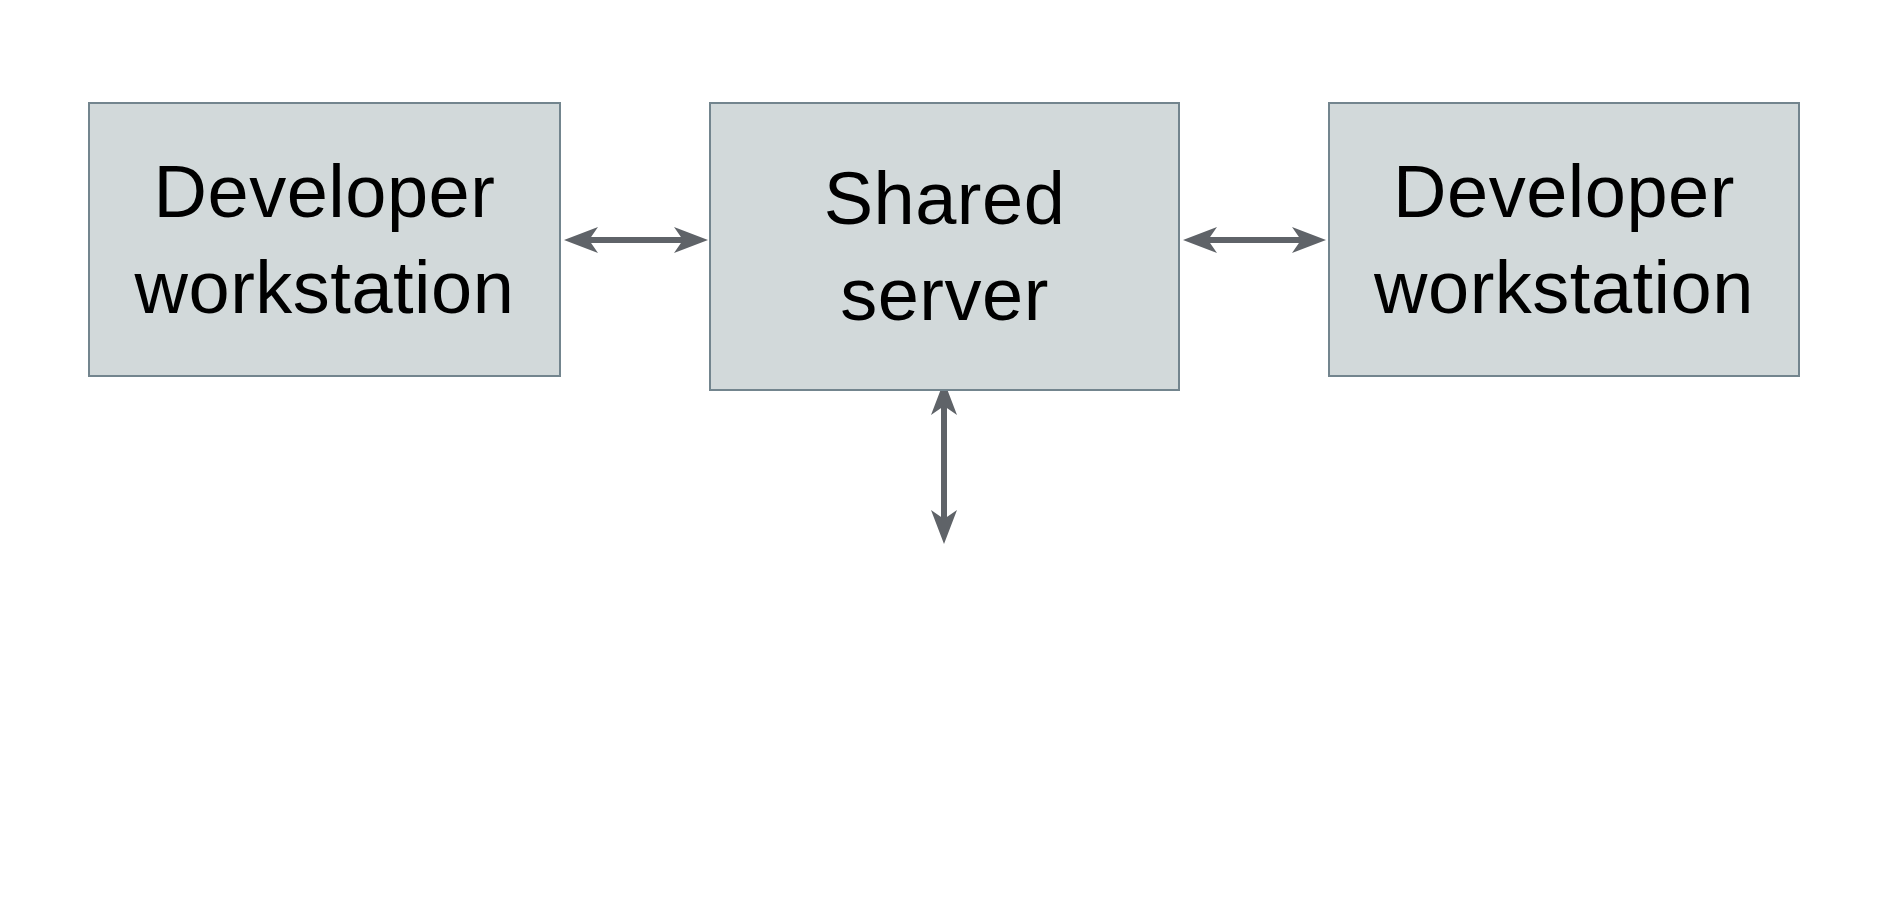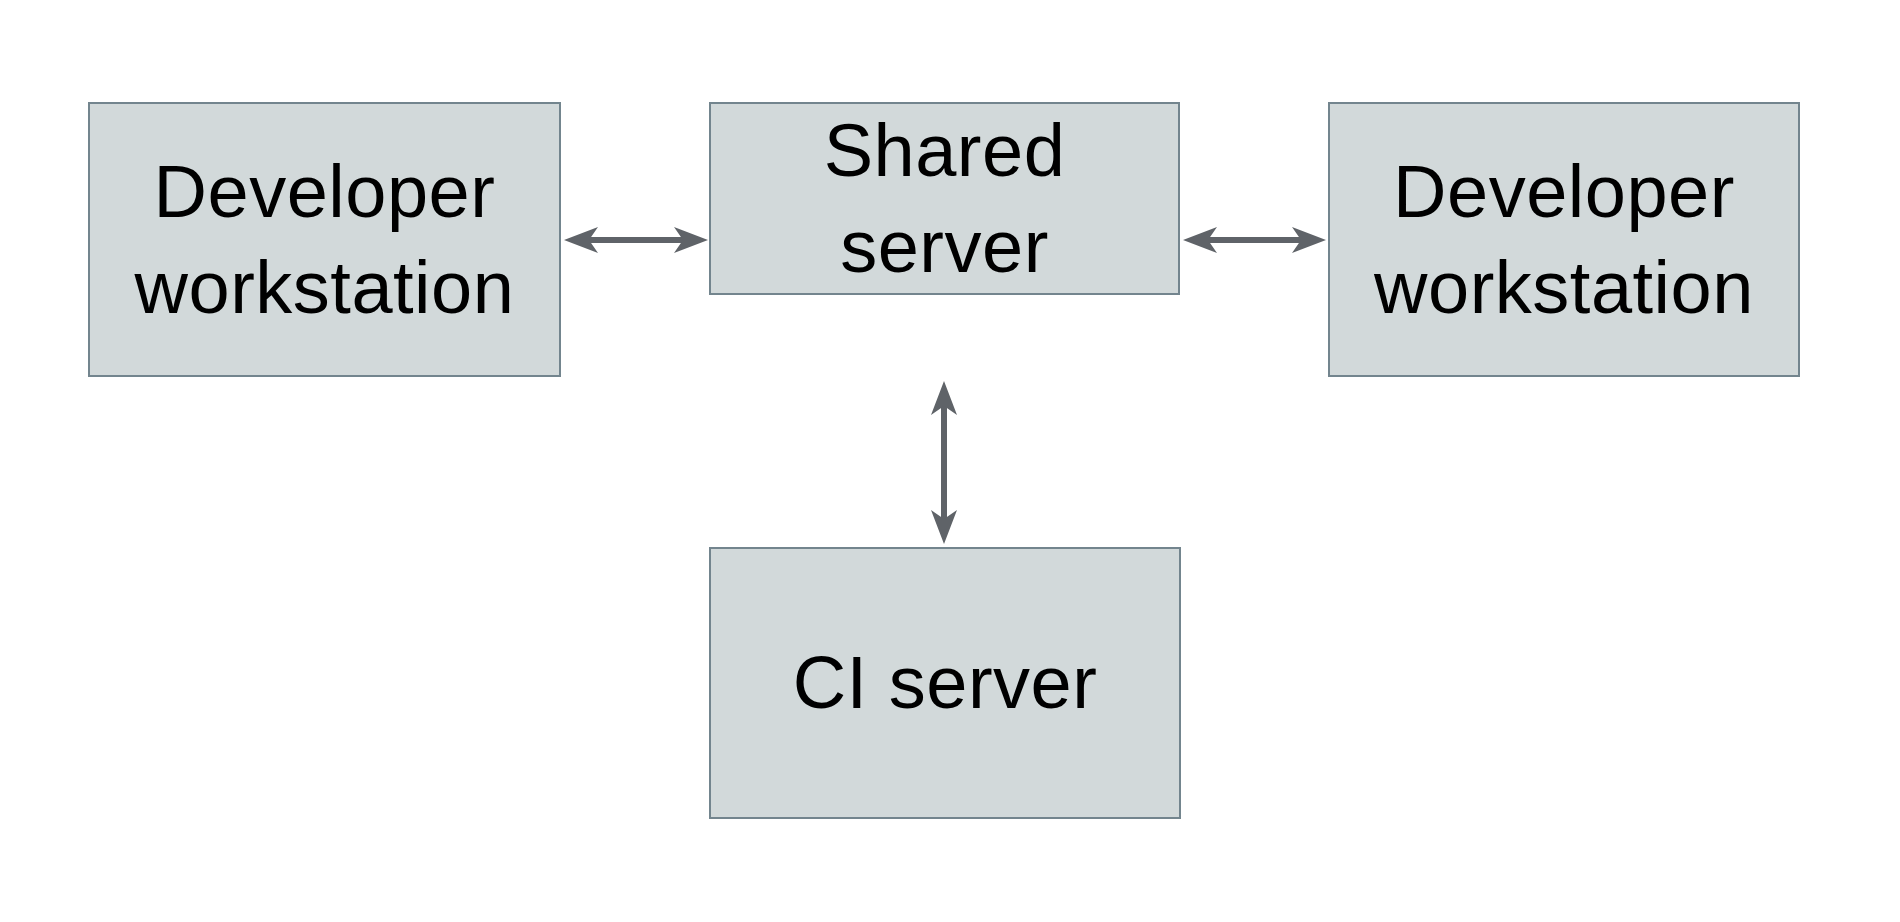--- a/index.html
+++ b/index.html
@@ -43,21 +43,21 @@
     align-items: center;
     justify-content: center;
     text-align: center;
     color: var(--text);
     font-size: 74px;
     line-height: 96px;
     font-weight: 400;
     letter-spacing: 0.5px;
   }
   .node-dev-left  { left: 88px;   top: 102px; width: 473px; height: 275px; }
-  .node-cache     { left: 709px;  top: 102px; width: 471px; height: 193px; }
+  .node-cache     { left: 709px;  top: 102px; width: 471px; height: 289px; }
   .node-dev-right { left: 1328px; top: 102px; width: 472px; height: 275px; }
   .node-ci        { left: 709px;  top: 547px; width: 472px; height: 272px; }
 </style>
 </head>
 <body>
 
 <div class="canvas">
 
   <svg class="connectors" viewBox="0 0 1900 922" xmlns="http://www.w3.org/2000/svg" aria-hidden="true">
 
@@ -89,17 +89,14 @@
   <div class="node node-cache">
     <span>Shared</span>
     <span>server</span>
   </div>
 
   <div class="node node-dev-right">
     <span>Developer</span>
     <span>workstation</span>
   </div>
 
-  <div class="node node-ci">
-    <span>CI server</span>
-  </div>
 
 </div>
 
 </body></html>

